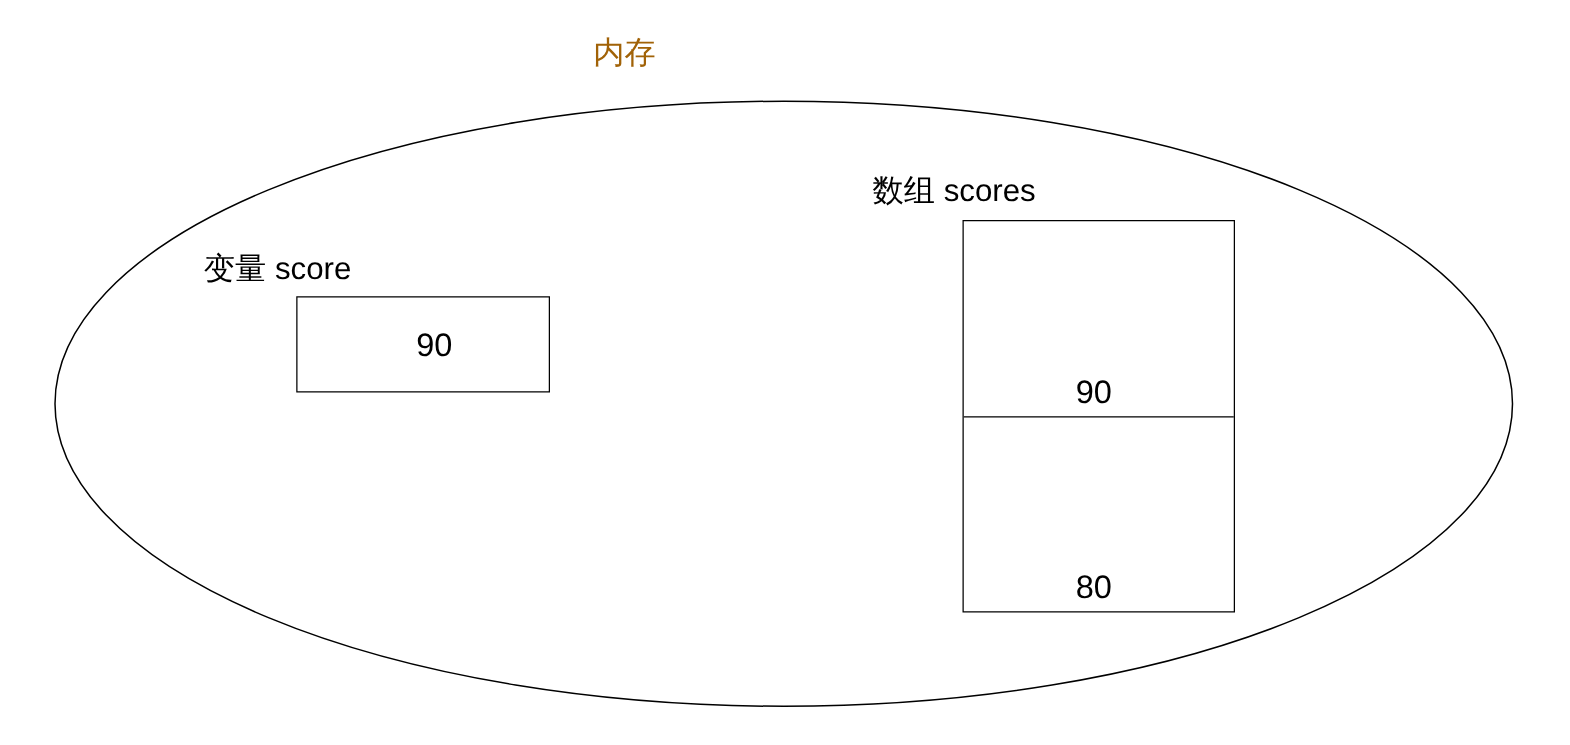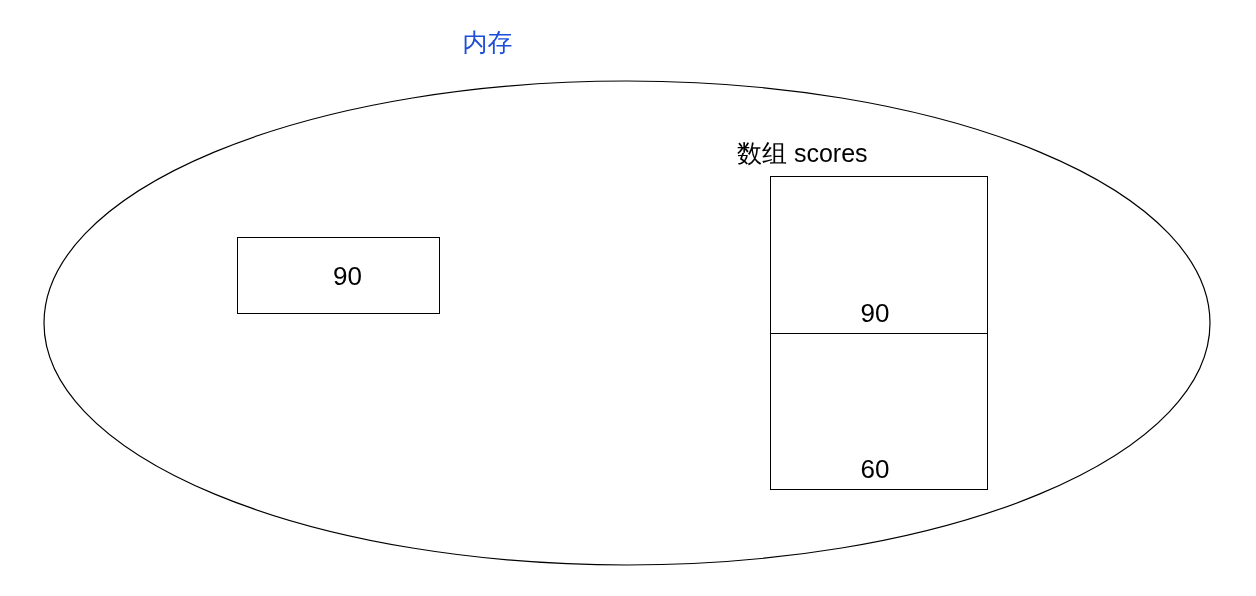--- a/index.html
+++ b/index.html
@@ -32,38 +32,39 @@
 
   
   .diagram-title {
     position: absolute;
     left: 0;
     top: 26px;
     width: 975px;
     text-align: center;
     font-size: 25px;
     line-height: 32px;
-    color: #1d4ed8;
+    color: #a16207;
     white-space: nowrap;
+    padding-left: 12px;
   }
 
   
   .caption {
     position: absolute;
     font-size: 25px;
     line-height: 32px;
     color: #000000;
     white-space: nowrap;
   }
   #variable-caption {
     left: 163px;
     top: 199px;
   }
   #array-caption {
-    left: 737px;
+    left: 698px;
     top: 137px;
   }
 
   
   #variable-box {
     position: absolute;
     left: 237px;
     top: 237px;
     width: 203px;
     height: 77px;
@@ -124,29 +125,30 @@
 <body>
 
 <div id="canvas">
 
   <svg id="memory-ellipse-svg" viewBox="0 0 1256 596" xmlns="http://www.w3.org/2000/svg">
     <ellipse cx="627" cy="323" rx="583" ry="242" fill="none" stroke="#000000" stroke-width="1.2"></ellipse>
   </svg>
 
   <div class="diagram-title">内存</div>
 
+  <div class="caption" id="variable-caption">变量 score</div>
 
   <div id="variable-box">
     <div class="cell-value">90</div>
   </div>
 
   <div class="caption" id="array-caption">数组 scores</div>
 
   <div id="array-box">
     <div class="array-cell">
       <div class="cell-value">90</div>
     </div>
     <div class="array-cell">
-      <div class="cell-value">60</div>
+      <div class="cell-value">80</div>
     </div>
   </div>
 
 </div>
 
 </body></html>

